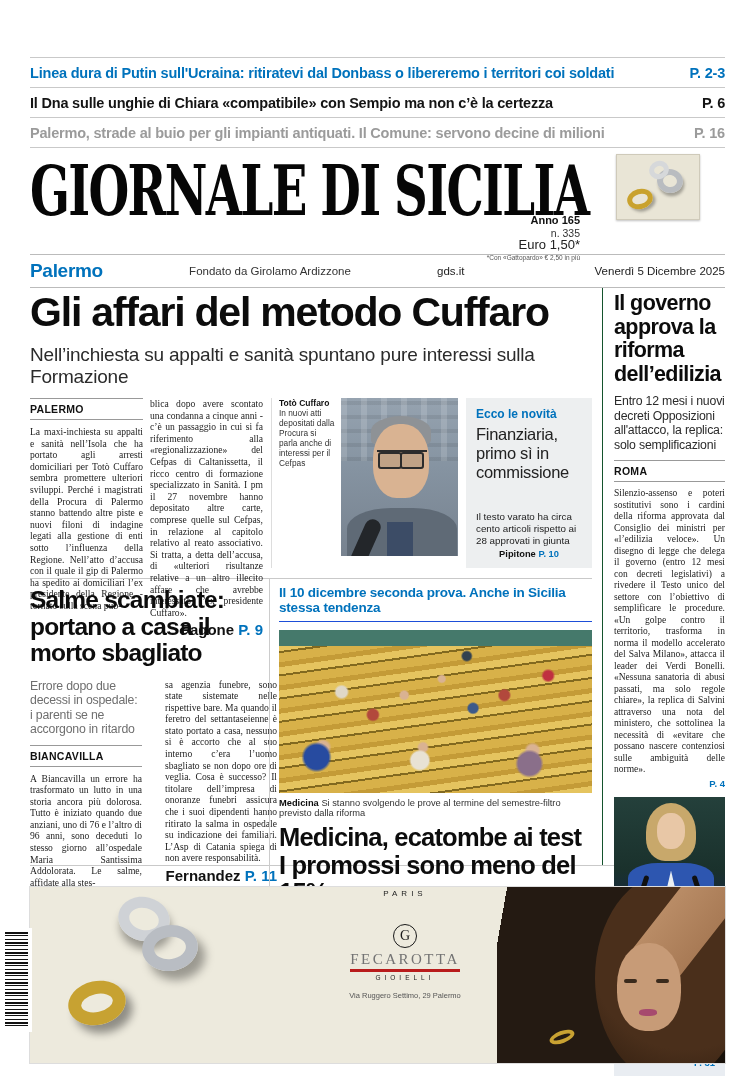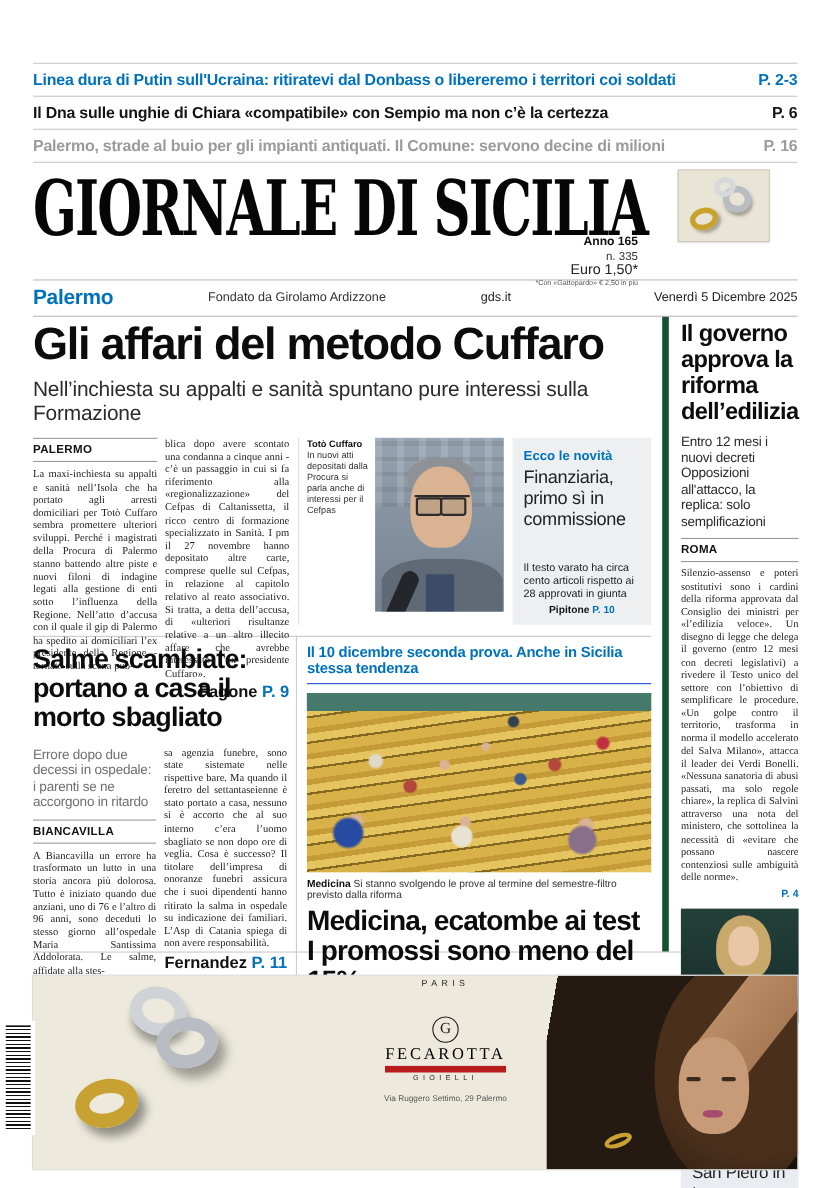--- a/index.html
+++ b/index.html
@@ -33,21 +33,21 @@
   
   .section-bar { margin:0 30px; height:34px; border-top:1px solid #bbb; border-bottom:1px solid #bbb; display:flex; align-items:center; }
   .sb-edition { color:#0072bc; font-weight:700; font-size:19px; letter-spacing:-0.3px; flex:none; }
   .sb-founder { flex:1; text-align:center; font-size:11.5px; color:#333; }
   .sb-site { flex:none; font-size:11.5px; color:#222; margin-right:130px; }
   .sb-date { flex:none; font-size:11.5px; color:#222; }
 
   
   .main { margin:0 30px; display:flex; height:578px; border-bottom:1px solid #c9c9c9; }
   .main-left { width:572px; flex:none; padding-right:10px; }
-  .main-right { flex:1; border-left:6px solid #14532d; padding-left:11px; padding-top:4px; }
+  .main-right { flex:1; border-left:1px solid #14532d; padding-left:11px; padding-top:4px; }
 
   .lead-headline { font-size:41px; font-weight:800; letter-spacing:-1.2px; line-height:44px; color:#0c0c0c; padding-top:2px; }
   .lead-standfirst { font-size:19px; color:#2b2b2b; letter-spacing:-0.2px; margin-top:10px; margin-bottom:10px; }
 
   .kicker { font-weight:700; font-size:10.5px; letter-spacing:0.3px; border-top:1px solid #999; border-bottom:1px solid #999; padding:4px 0; margin-bottom:6px; }
   .serif-body { font-family:"Liberation Serif", serif; font-size:9.6px; line-height:11.6px; text-align:justify; color:#1c1c1c; }
   .byline { text-align:right; font-size:15px; font-weight:700; margin-top:3px; }
   .pageref { color:#0072bc; font-weight:700; }
 
   .lead-row { display:flex; height:170px; }
@@ -73,21 +73,21 @@
   .novita-text { margin-top:auto; font-size:9.8px; line-height:12px; color:#222; }
   .novita-byline { text-align:center; font-size:9.3px; font-weight:700; margin-top:2px; }
 
   .left-divider { border-top:1px solid #c9c9c9; margin-top:10px; }
 
   .bottom-row { display:flex; height:330px; }
   .bottom-left { width:231px; flex:none; padding-top:8px; }
   .bottom-mid { flex:1; border-left:1px solid #ccc; margin-left:8px; padding-left:9px; padding-top:6px; }
 
   .salme-headline { font-size:24.5px; font-weight:800; letter-spacing:-0.8px; line-height:26.5px; color:#0c0c0c; }
-  .salme-cols { display:flex; margin-top:12px; }
+  .salme-cols { display:flex; margin-top:12px;gap:16px; }
   .salme-c1 { width:112px; flex:none; }
   .salme-c2 { width:112px; flex:none; margin-left:7px; }
   .salme-standfirst { font-size:12.3px; line-height:14.5px; color:#6f6f6f; margin-bottom:8px; letter-spacing:-0.2px; }
 
   .intervista { border-top:1px solid #c9c9c9; margin-top:9px; padding-top:7px; display:flex; }
   .int-text { flex:1; padding-right:6px; }
   .int-kicker { color:#0072bc; font-weight:700; font-size:12.5px; }
   .int-title { font-weight:700; font-size:13.8px; line-height:15.5px; letter-spacing:-0.3px; margin-top:2px; }
   .int-body { font-family:"Liberation Serif", serif; font-size:9.4px; line-height:11.4px; text-align:justify; margin-top:6px; color:#1c1c1c; }
   .photo-gramellini { position:relative; flex:none; width:73px; height:73px; overflow:hidden; background:radial-gradient(circle at 15% 85%, #7a2030 0 30%, transparent 31%), linear-gradient(160deg,#232a3c 0%,#171c2a 100%); align-self:flex-start; margin-top:3px; }
@@ -145,21 +145,21 @@
   
   .ad { position:relative; margin:21px 30px 0; height:176px; background:#edead e0; background:#edeadd; overflow:hidden; box-shadow:0 0 0 1px #ddd; }
   .ad-rings { position:absolute; left:0; top:0; width:250px; height:100%; }
   .ad-rings .r1 { width:52px; height:44px; border:11px solid #cfd2d6; left:88px; top:10px; transform:rotate(14deg); box-shadow:4px 8px 8px rgba(0,0,0,.35); background:transparent; }
   .ad-rings .r2 { width:56px; height:46px; border:12px solid #b9bdc3; left:112px; top:38px; transform:rotate(-8deg); box-shadow:6px 10px 10px rgba(0,0,0,.35); }
   .ad-rings .r3 { width:58px; height:44px; border:13px solid #c7a232; left:38px; top:94px; transform:rotate(-12deg); box-shadow:5px 9px 9px rgba(0,0,0,.4); }
   .ad-center { position:absolute; left:250px; top:0; width:250px; height:100%; text-align:center; }
   .ad-brand { font-size:31px; letter-spacing:7px; color:#141414; margin-top:26px; font-weight:400; }
   .ad-brand-sub { font-size:8px; letter-spacing:4px; color:#222; margin-top:2px; }
   .ad-monogram { width:24px; height:24px; border:1.6px solid #1a1a1a; border-radius:50%; margin:26px auto 2px; font-family:"Liberation Serif", serif; font-size:14px; line-height:21px; color:#1a1a1a; }
-  .ad-retailer { font-family:"Liberation Serif", serif; font-size:15px; letter-spacing:2.5px; color:#000000; border-bottom:6px solid #b91c1c; display:inline-block; padding-bottom:1px; }
+  .ad-retailer { font-family:"Liberation Serif", serif; font-size:15px; letter-spacing:2.5px; color:#737373; border-bottom:3px solid #b91c1c; display:inline-block; padding-bottom:1px; }
   .ad-retailer-sub { font-size:6.5px; letter-spacing:4px; color:#222; margin-top:2px; }
   .ad-address { font-size:7.5px; color:#555; margin-top:10px; }
   .ad-model { position:absolute; right:0; top:0; width:228px; height:100%; overflow:hidden; background:linear-gradient(100deg,#edeadd 0 10px,#241a12 10px 60%,#171009 100%); }
   .ad-model .hair { position:absolute; right:-20px; top:-14px; width:150px; height:210px; background:radial-gradient(circle at 60% 40%, #4a2f1b 0 60%, #2c1b0e 100%); border-radius:50%; }
   .ad-model .arm { position:absolute; right:18px; top:-30px; width:54px; height:150px; background:linear-gradient(90deg,#b98c66,#a87a55); transform:rotate(38deg); border-radius:26px; }
   .ad-model .face { position:absolute; right:44px; top:56px; width:64px; height:88px; background:#c79b77; border-radius:48% 48% 44% 44%; }
   .ad-model .eye1,.ad-model .eye2 { position:absolute; width:13px; height:4px; background:#3a2a1c; border-radius:2px; top:92px; }
   .ad-model .eye1 { right:88px; } .ad-model .eye2 { right:56px; }
   .ad-model .lips { position:absolute; right:68px; top:122px; width:18px; height:7px; background:#a64a6e; border-radius:40%; }
   .ad-model .cuff { position:absolute; right:150px; bottom:20px; width:26px; height:12px; border:4px solid #c9a232; border-radius:50%; transform:rotate(-20deg); }

